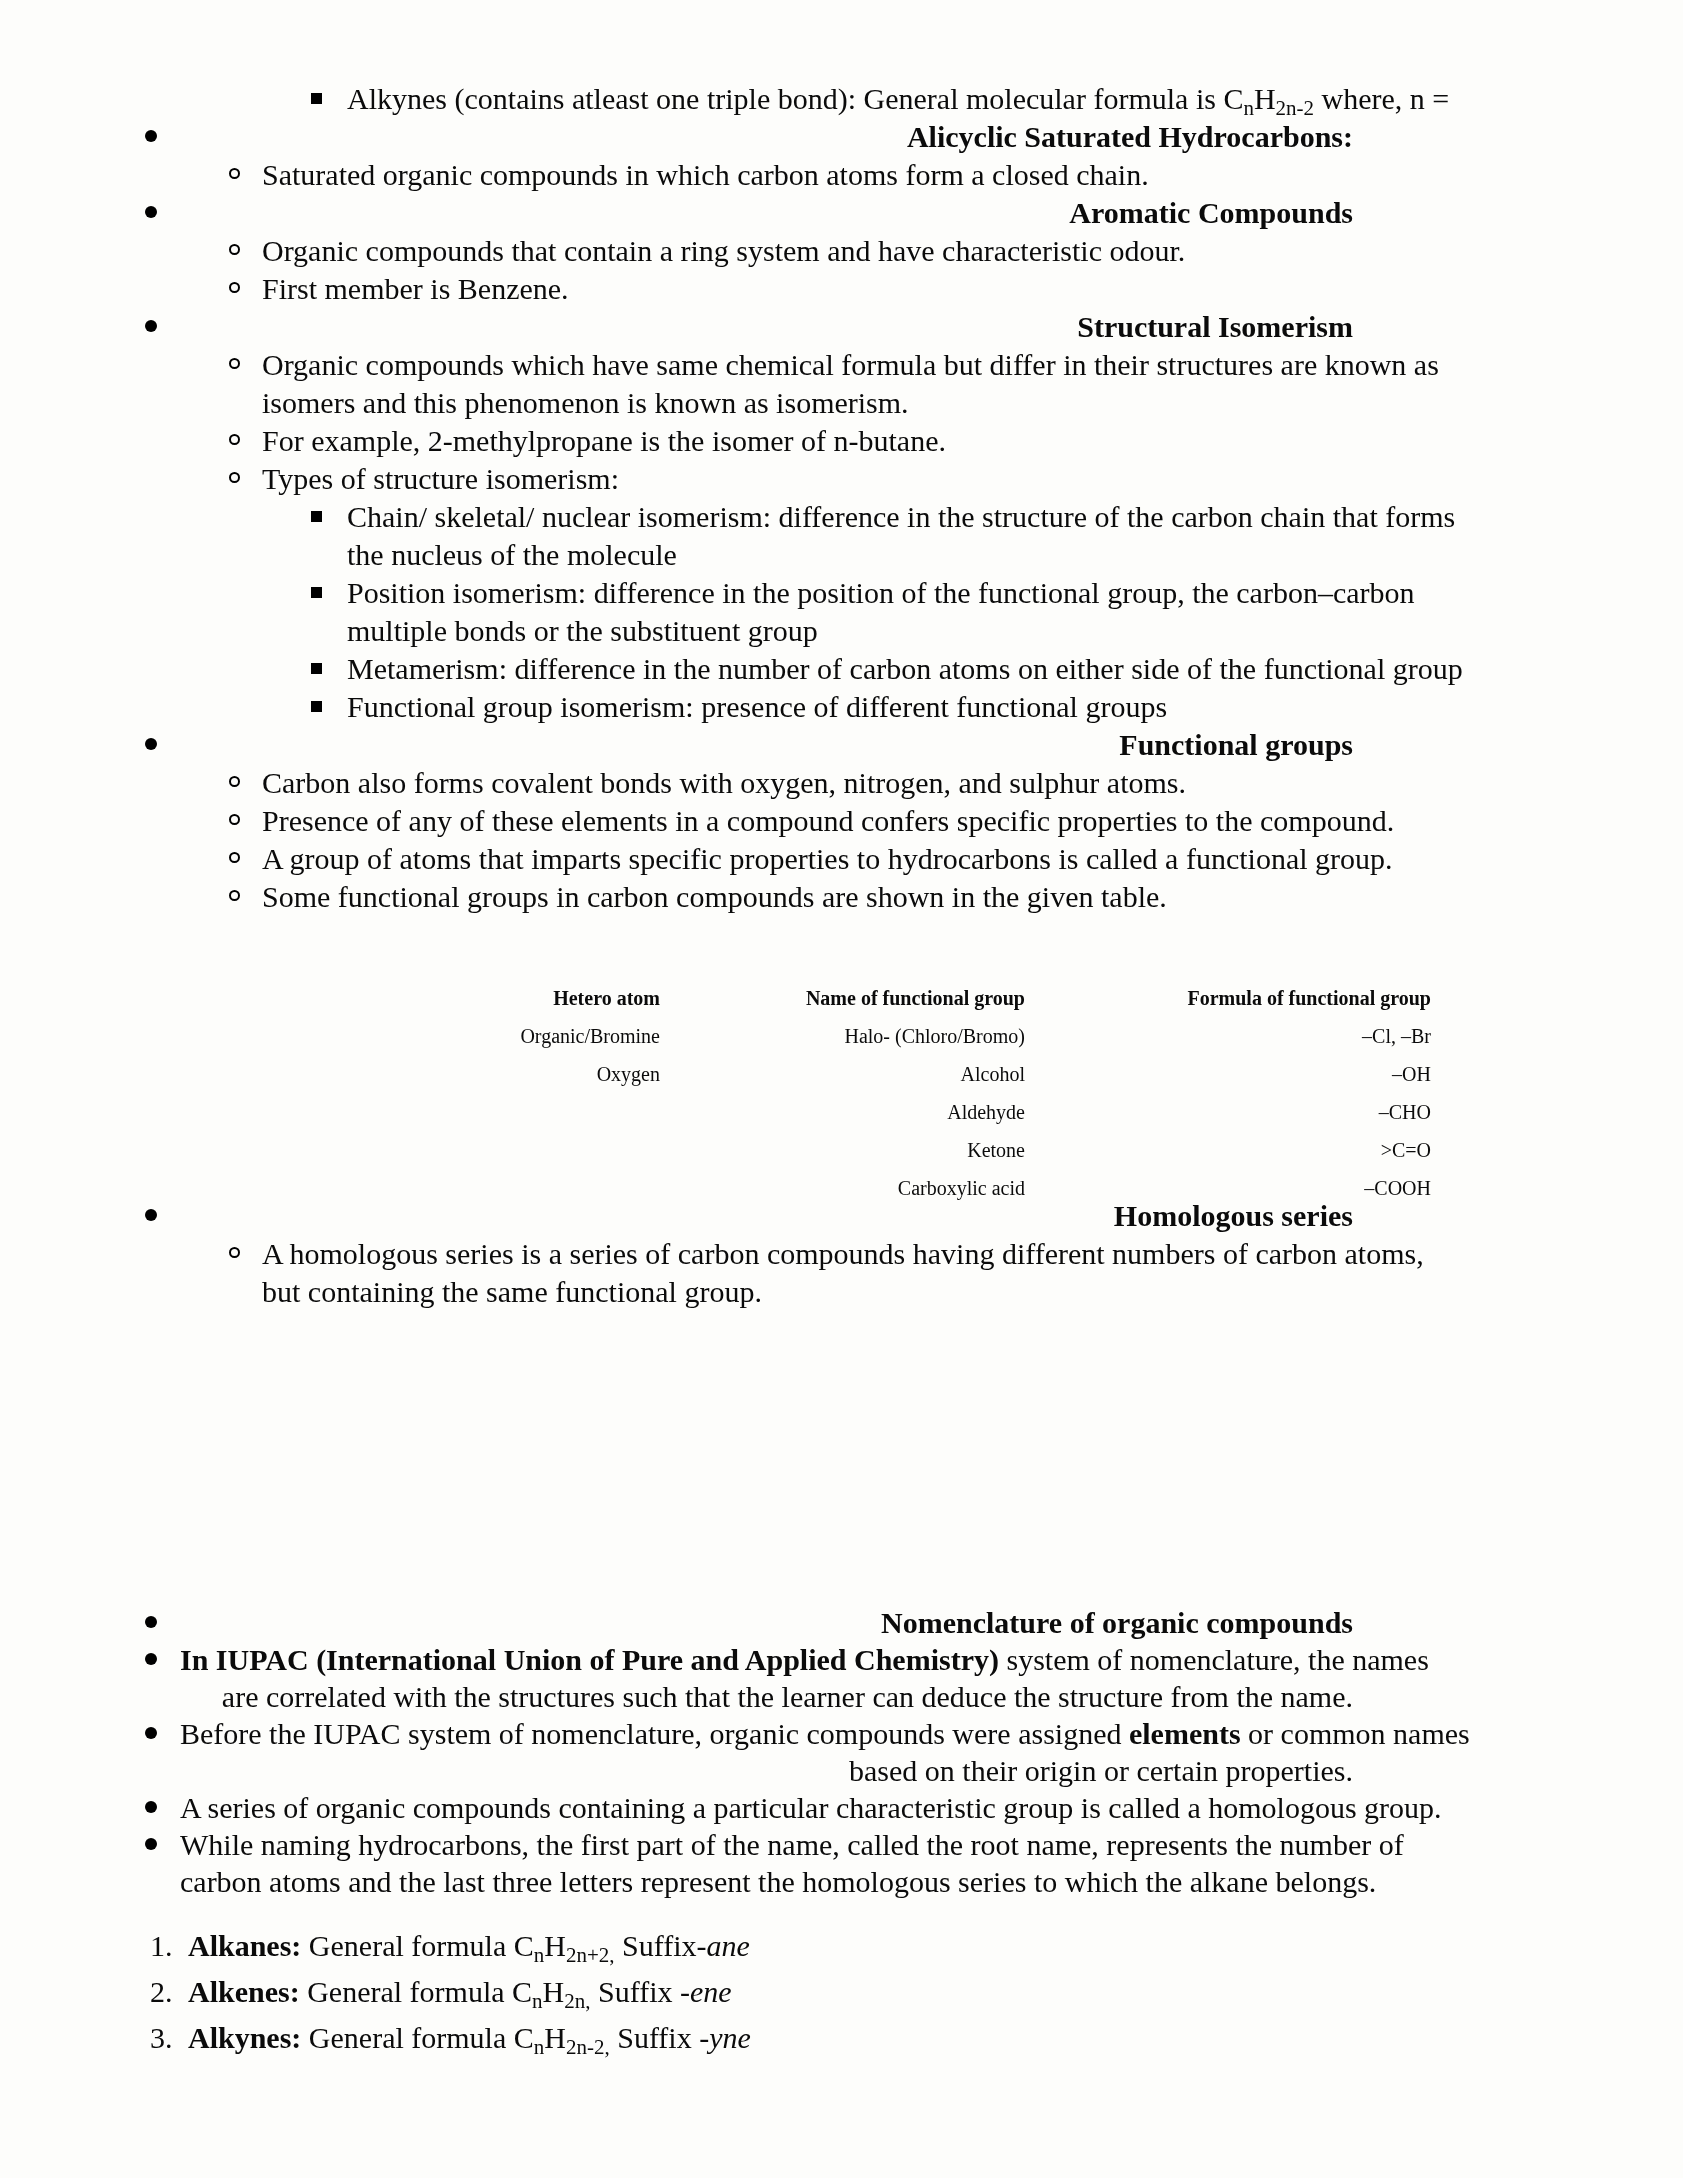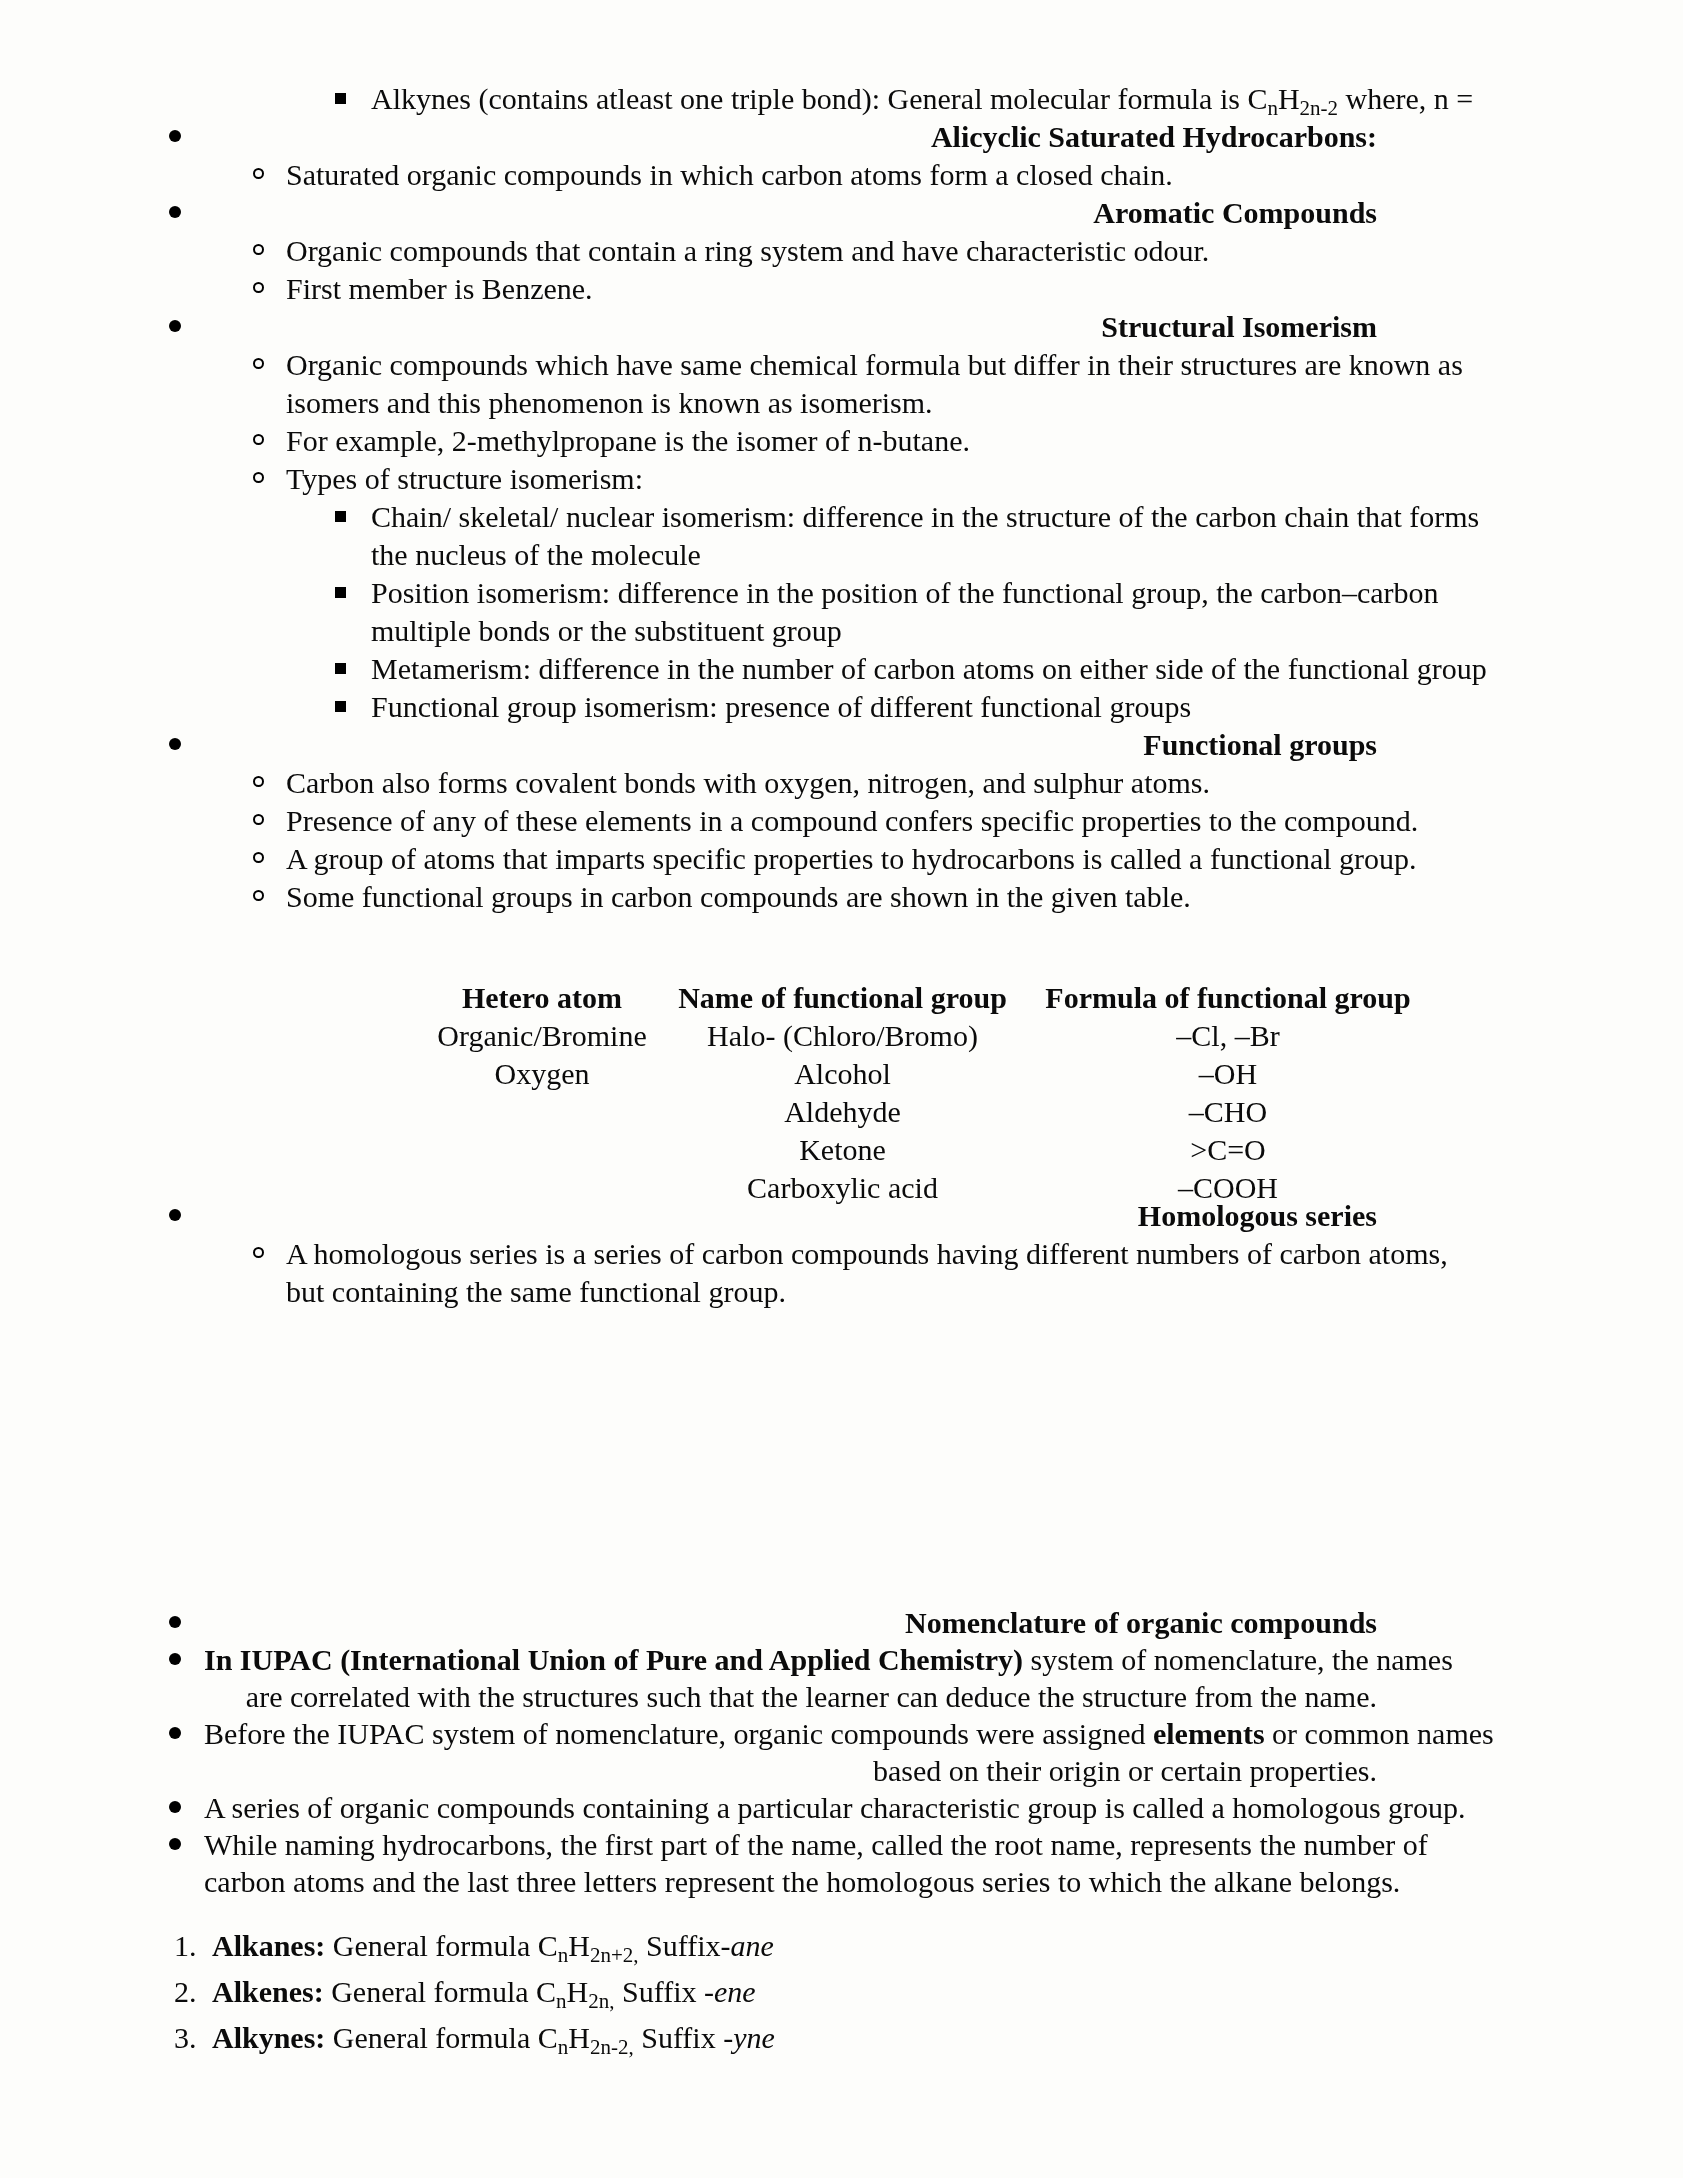--- a/index.html
+++ b/index.html
@@ -5,21 +5,21 @@
   html, body { margin: 0; padding: 0; }
   body {
     width: 1683px; height: 2178px;
     background: #fdfdfb;
     color: #0b0b0b;
     font-family: "Liberation Serif", "DejaVu Serif", serif;
     font-size: 30px;
     position: relative;
     overflow: hidden;
   }
-  .block { position: absolute; left: 0; width: 1353px; margin-left: 24px; }
+  .block { position: absolute; left: 0; width: 1353px; }
   .b1 { top: 80px; }
   .b3 { top: 1197px; }
   .b4 { top: 1604px; }
   .b5 { top: 1927px; }
 
   .li { position: relative; height: 38px; line-height: 38px; white-space: nowrap; }
   .b4 .li { height: 37px; line-height: 37px; }
 
   .l1 { padding-left: 180px; text-align: right; }
   .l2 { padding-left: 262px; }
@@ -29,22 +29,22 @@
 
   .mk { position: absolute; display: block; }
   .dot  { left: 145px; top: 12px; width: 12px; height: 12px; background: #000; border-radius: 50%; }
   .circ { left: 229px; top: 12px; width: 7px; height: 7px; border: 2.5px solid #000; border-radius: 50%; }
   .sq   { left: 311px; top: 13px; width: 11px; height: 11px; background: #000; }
 
   sub { font-size: 21px; line-height: 0; position: relative; top: 6px; vertical-align: baseline; }
 
   table.fgt { position: absolute; left: 424px; top: 979px; border-collapse: collapse; border-spacing: 0; }
   table.fgt th, table.fgt td {
-    padding: 0; margin: 16px; text-align: center; vertical-align: top;
-    font-size: 30px; line-height: 38px; font-weight: normal; white-space: nowrap;
+    padding: 0; margin: 16px; text-align: right; vertical-align: top;
+    font-size: 20px; line-height: 38px; font-weight: normal; white-space: nowrap;
   }
   table.fgt th { font-weight: bold; }
   .c1 { width: 236px; } .c2 { width: 365px; } .c3 { width: 406px; }
   td.mid { vertical-align: middle; }
 
   .item { position: relative; height: 37px; line-height: 37px; margin-bottom: 9px; padding-left: 188px; white-space: nowrap; }
   .num { position: absolute; left: 150px; }
 </style>
 </head>
 <body>

